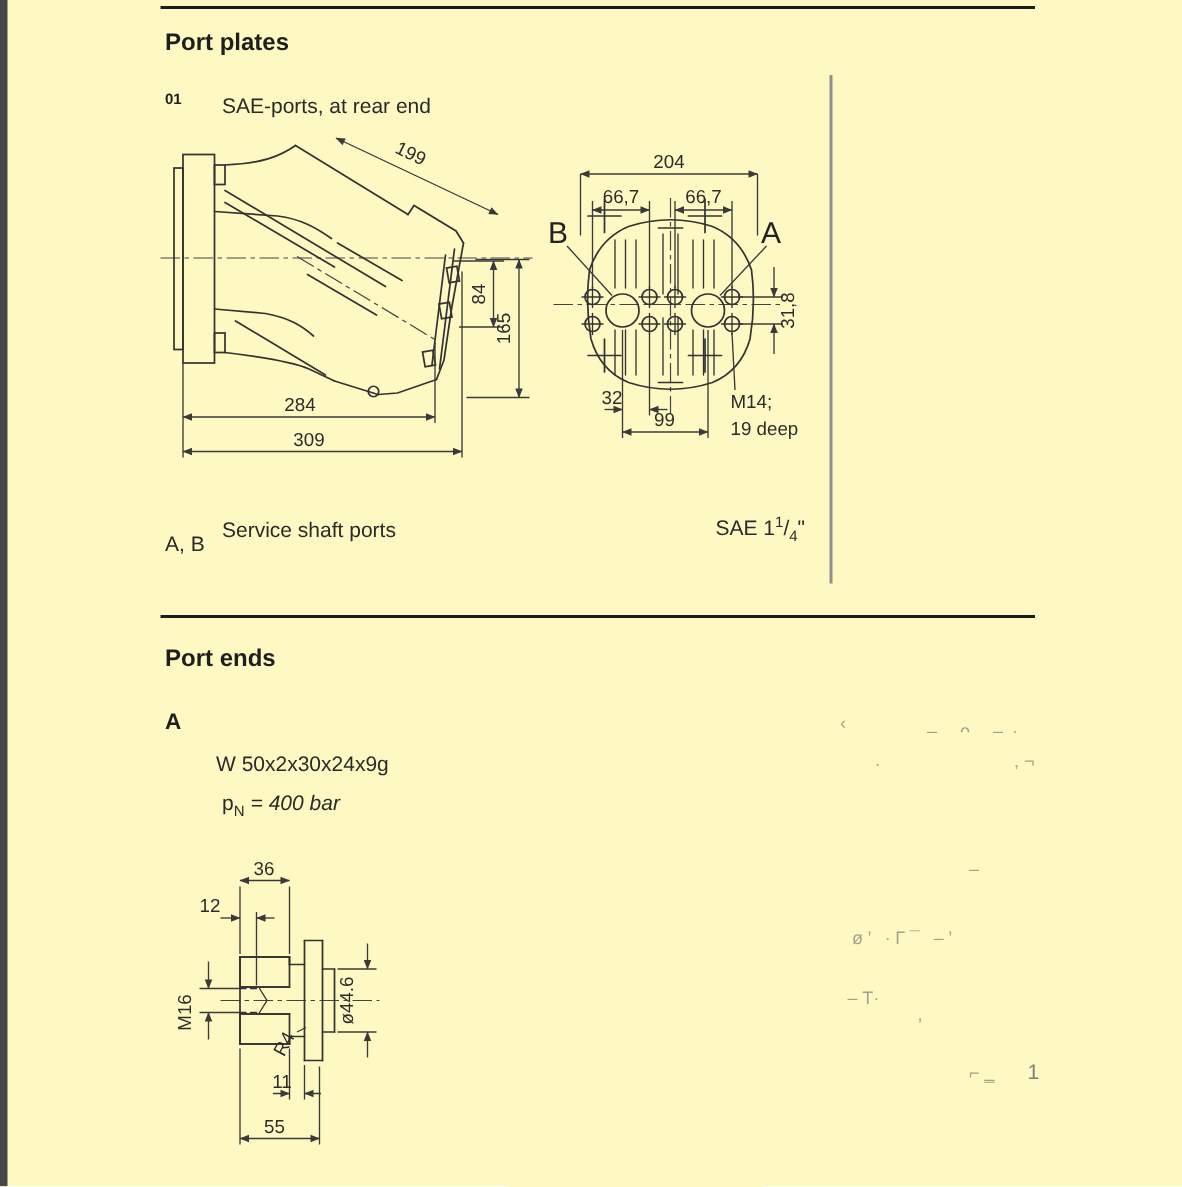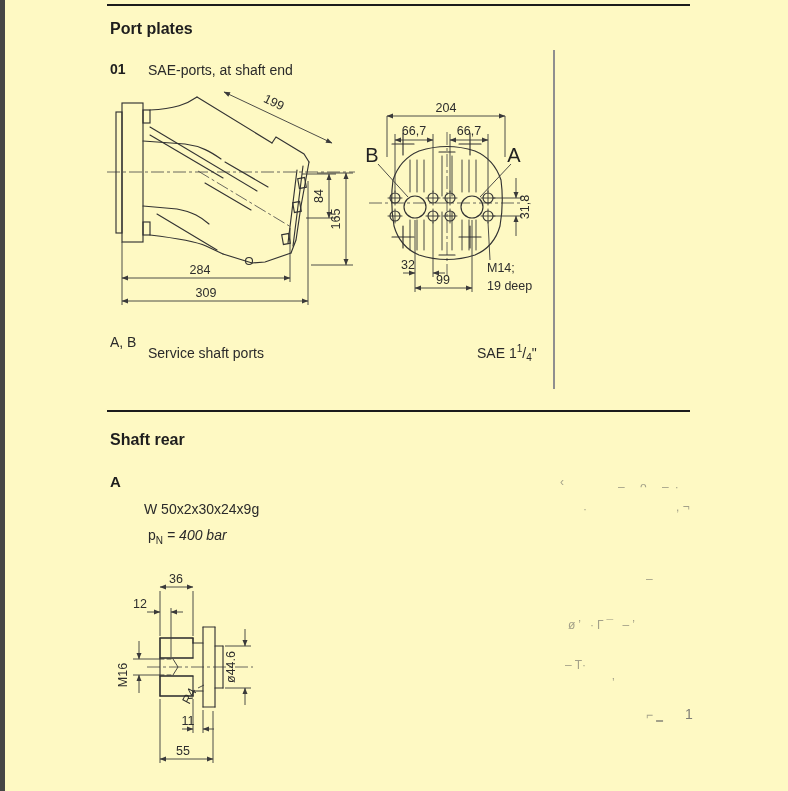--- a/index.html
+++ b/index.html
@@ -4,21 +4,21 @@
 <style>
   html,body{margin:0;padding:0;background:#ffffff;}
   .page{position:relative;width:788px;height:791px;background:#fef9c3;overflow:hidden;
         font-family:"Liberation Sans",sans-serif;color:#2a2a2a;}
   .scan-edge{position:absolute;left:0;top:0;width:5px;height:791px;background:#464646;}
   .rule{position:absolute;left:107px;width:583px;height:2px;background:#1c1c1c;}
   .rule-top{top:4px;}
   .rule-mid{top:410px;}
   .vsep{position:absolute;left:553px;top:50px;width:2px;height:339px;background:#8f8f8f;}
   .sec-title{position:absolute;left:110px;margin:0;font-size:16px;font-weight:bold;color:#1e1e1e;}
-  .code{position:absolute;font-size:14px;font-weight:bold;color:#1e1e1e;}
+  .code{position:absolute;font-size:10px;font-weight:bold;color:#1e1e1e;}
   .txt{position:absolute;font-size:14px;color:#2a2a2a;line-height:21px;white-space:nowrap;}
   .sae{position:absolute;left:477px;top:343px;font-size:14px;color:#2a2a2a;}
   .sae sup{font-size:10px;vertical-align:super;}
   .sae sub{font-size:10px;vertical-align:sub;}
   .prest{margin-left:4px;font-style:italic;}
   svg{position:absolute;overflow:visible;}
   svg text{font-family:"Liberation Sans",sans-serif;font-size:12.5px;fill:#2d2d2d;text-anchor:middle;}
   svg .big{font-size:20px;fill:#222;}
   .outline line,.outline path,.outline rect,.outline circle{fill:none;stroke:#333;stroke-width:1.15;stroke-linecap:round;}
   .thin line,.thin path{stroke-width:0.9;}
@@ -31,21 +31,21 @@
 </head>
 <body>
 
 <div class="page">
   <div class="scan-edge"></div>
   <div class="rule rule-top"></div>
   <div class="vsep"></div>
 
   <h2 class="sec-title" style="top:20px">Port plates</h2>
   <div class="code" style="left:110px;top:61px">01</div>
-  <div class="txt" style="left:148px;top:60px">SAE-ports, at shaft end</div>
+  <div class="txt" style="left:148px;top:60px">SAE-ports, at rear end</div>
 
   <svg style="left:105px;top:86px" width="258" height="228" viewBox="0 0 258 228">
     <defs>
       <marker id="ar1" viewBox="0 0 10 10" refX="9.5" refY="5" markerWidth="10" markerHeight="7" orient="auto-start-reverse">
         <path d="M0,1L10,5L0,9z" fill="#3a3a3a"></path>
       </marker>
     </defs>
     <g class="cl">
       <line x1="2" y1="86" x2="250" y2="86"></line>
       <line x1="93" y1="85" x2="186" y2="141"></line>
@@ -195,29 +195,29 @@
       <text x="45" y="169">32</text>
       <line x1="109" y1="120" x2="109" y2="192"></line>
       <line x1="52" y1="188" x2="109" y2="188" marker-start="url(#ar2)" marker-end="url(#ar2)"></line>
       <text x="80" y="184">99</text>
       <line x1="127" y1="160" x2="125" y2="122"></line>
       <text x="124" y="172" style="text-anchor:start">M14;</text>
       <text x="124" y="190" style="text-anchor:start">19 deep</text>
     </g>
   </svg>
 
-  <div class="txt" style="left:110px;top:332px">A, B</div>
+  <div class="txt" style="left:110px;top:352px">A, B</div>
   <div class="txt" style="left:148px;top:343px">Service shaft ports</div>
   <div class="sae">
     <span>SAE 1</span><sup>1</sup><span>/</span><sub>4</sub><span>"</span>
   </div>
 
   <div class="rule rule-mid"></div>
 
-  <h2 class="sec-title" style="top:431px">Shaft rear</h2>
+  <h2 class="sec-title" style="top:431px">Port ends</h2>
   <div class="code" style="left:110px;top:473px;font-size:15px">A</div>
   <div class="txt" style="left:144px;top:499px">W 50x2x30x24x9g</div>
   <div class="txt" style="left:148px;top:525px">
     <span>p</span><sub style="font-size:10px">N</sub><span class="prest">= 400 bar</span>
   </div>
 
   <svg style="left:103px;top:563px" width="180" height="205" viewBox="0 0 180 205">
     <defs>
       <marker id="ar3" viewBox="0 0 10 10" refX="9.5" refY="5" markerWidth="10" markerHeight="7" orient="auto-start-reverse">
         <path d="M0,1L10,5L0,9z" fill="#3a3a3a"></path>

